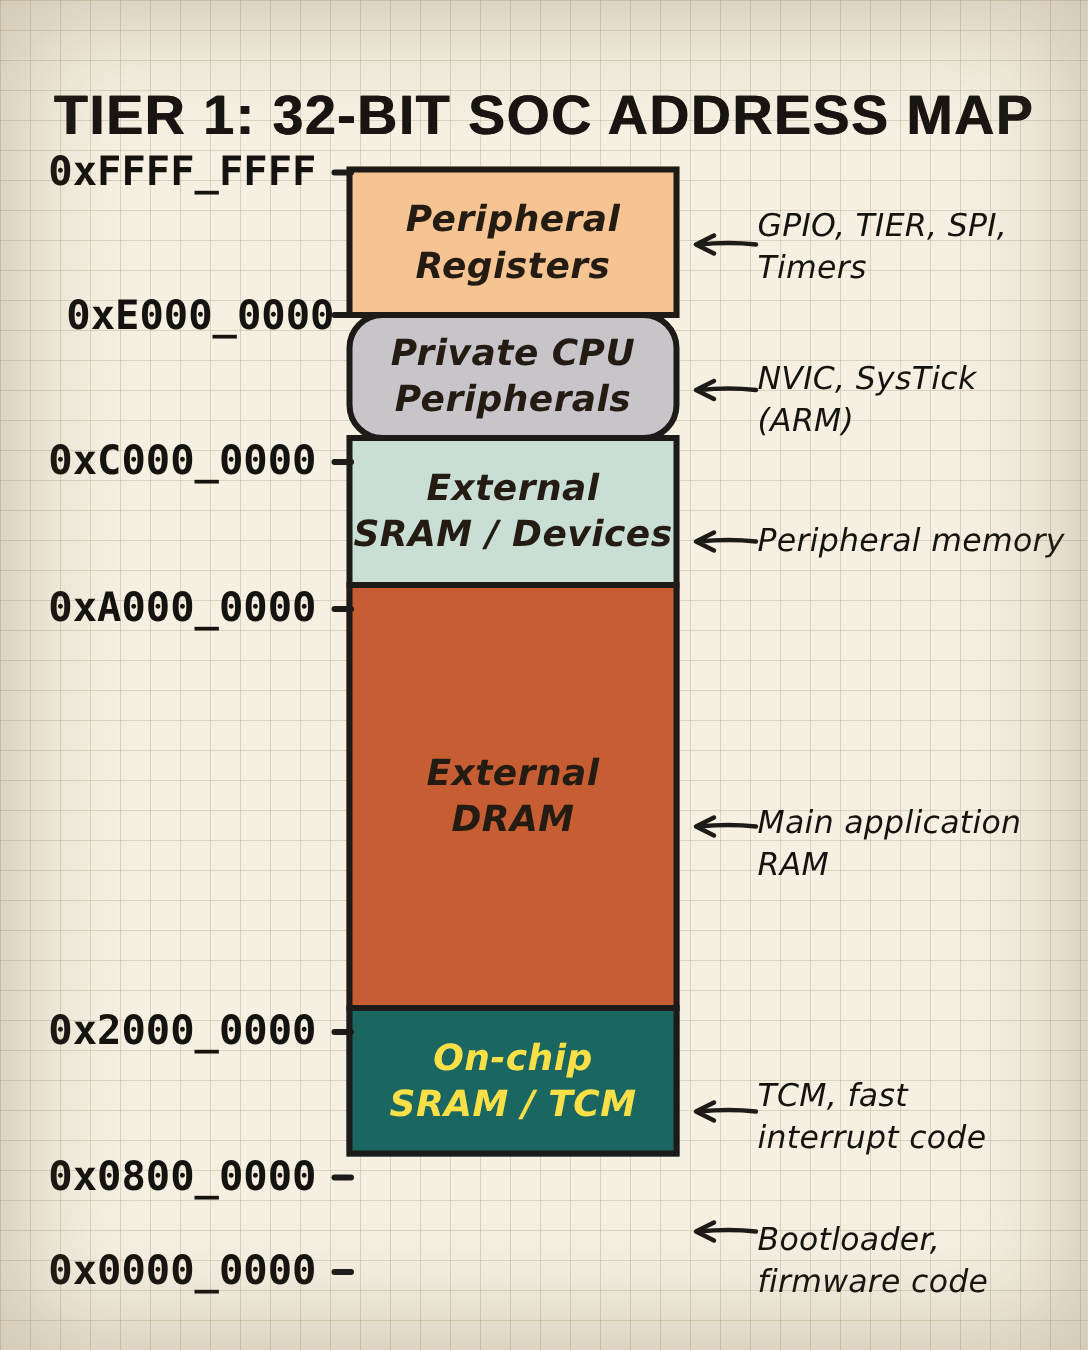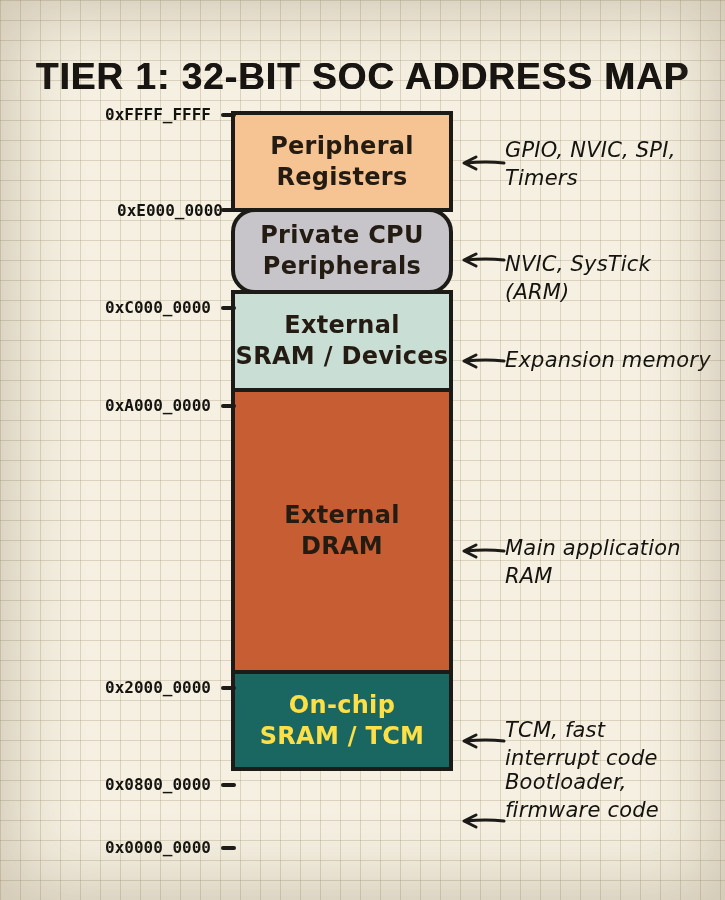--- a/index.html
+++ b/index.html
@@ -34,30 +34,30 @@
   .stack { position:absolute; left:231px; top:111px; width:222px; }
   .region {
     width:100%;
     border:4px solid #1d1b18;
     margin-top:-4px;
     display:flex; align-items:center; justify-content:center;
     text-align:center;
   }
   .region:first-child { margin-top:0; }
   .region-label {
-    font-weight:600; font-size:24px; line-height:31px;
+    font-style:italic; font-weight:600; font-size:24px; line-height:31px;
     white-space:pre-line; color:#241c13;
     letter-spacing:0.3px;
   }
   .region.light-text .region-label { color:#fde047; }
   
   .addr {
     position:absolute; left:29px; width:182px; text-align:right;
     font-family:"DejaVu Sans Mono", monospace;
-    font-weight:bold; font-size:16px; line-height:30px; color:#15130f;
+    font-weight:bold; font-size:27px; line-height:30px; color:#15130f;
   }
   .tick { position:absolute; left:221px; width:15px; height:4px; background:#1d1b18; border-radius:2px; }
   
   .arrow { position:absolute; left:458px; width:48px; height:18px; }
   .note {
     position:absolute; left:505px; width:215px;
     font-style:italic; font-weight:500; font-size:21px; line-height:28px;
     white-space:pre-line; color:#15130f; letter-spacing:0.2px;
   }
 </style>
@@ -119,25 +119,25 @@
   <svg class="arrow" style="top:542px;" viewBox="0 0 48 18">
     <path d="M46 9 Q28 7 8 9 M18 3 L6 9 L18 15" fill="none" stroke="#1d1b18" stroke-width="3" stroke-linecap="round" stroke-linejoin="round"></path>
   </svg>
   <svg class="arrow" style="top:732px;" viewBox="0 0 48 18">
     <path d="M46 9 Q28 7 8 9 M18 3 L6 9 L18 15" fill="none" stroke="#1d1b18" stroke-width="3" stroke-linecap="round" stroke-linejoin="round"></path>
   </svg>
   <svg class="arrow" style="top:812px;" viewBox="0 0 48 18">
     <path d="M46 9 Q28 7 8 9 M18 3 L6 9 L18 15" fill="none" stroke="#1d1b18" stroke-width="3" stroke-linecap="round" stroke-linejoin="round"></path>
   </svg>
 
-  <div class="note" style="top:136px;">GPIO, NVIC, SPI,
+  <div class="note" style="top:136px;">GPIO, TIER, SPI,
 Timers</div>
-  <div class="note" style="top:250px;">NVIC, SysTick (ARM)</div>
-  <div class="note" style="top:346px;">Expansion memory</div>
+  <div class="note" style="top:238px;">NVIC, SysTick (ARM)</div>
+  <div class="note" style="top:346px;">Peripheral memory</div>
   <div class="note" style="top:716px;">TCM, fast
 interrupt code</div>
   <div class="note" style="top:534px;">Main application
 RAM</div>
-  <div class="note" style="top:768px;">Bootloader,
+  <div class="note" style="top:812px;">Bootloader,
 firmware code</div>
 
   <div class="vignette"></div>
 </div>
 
 </body></html>

